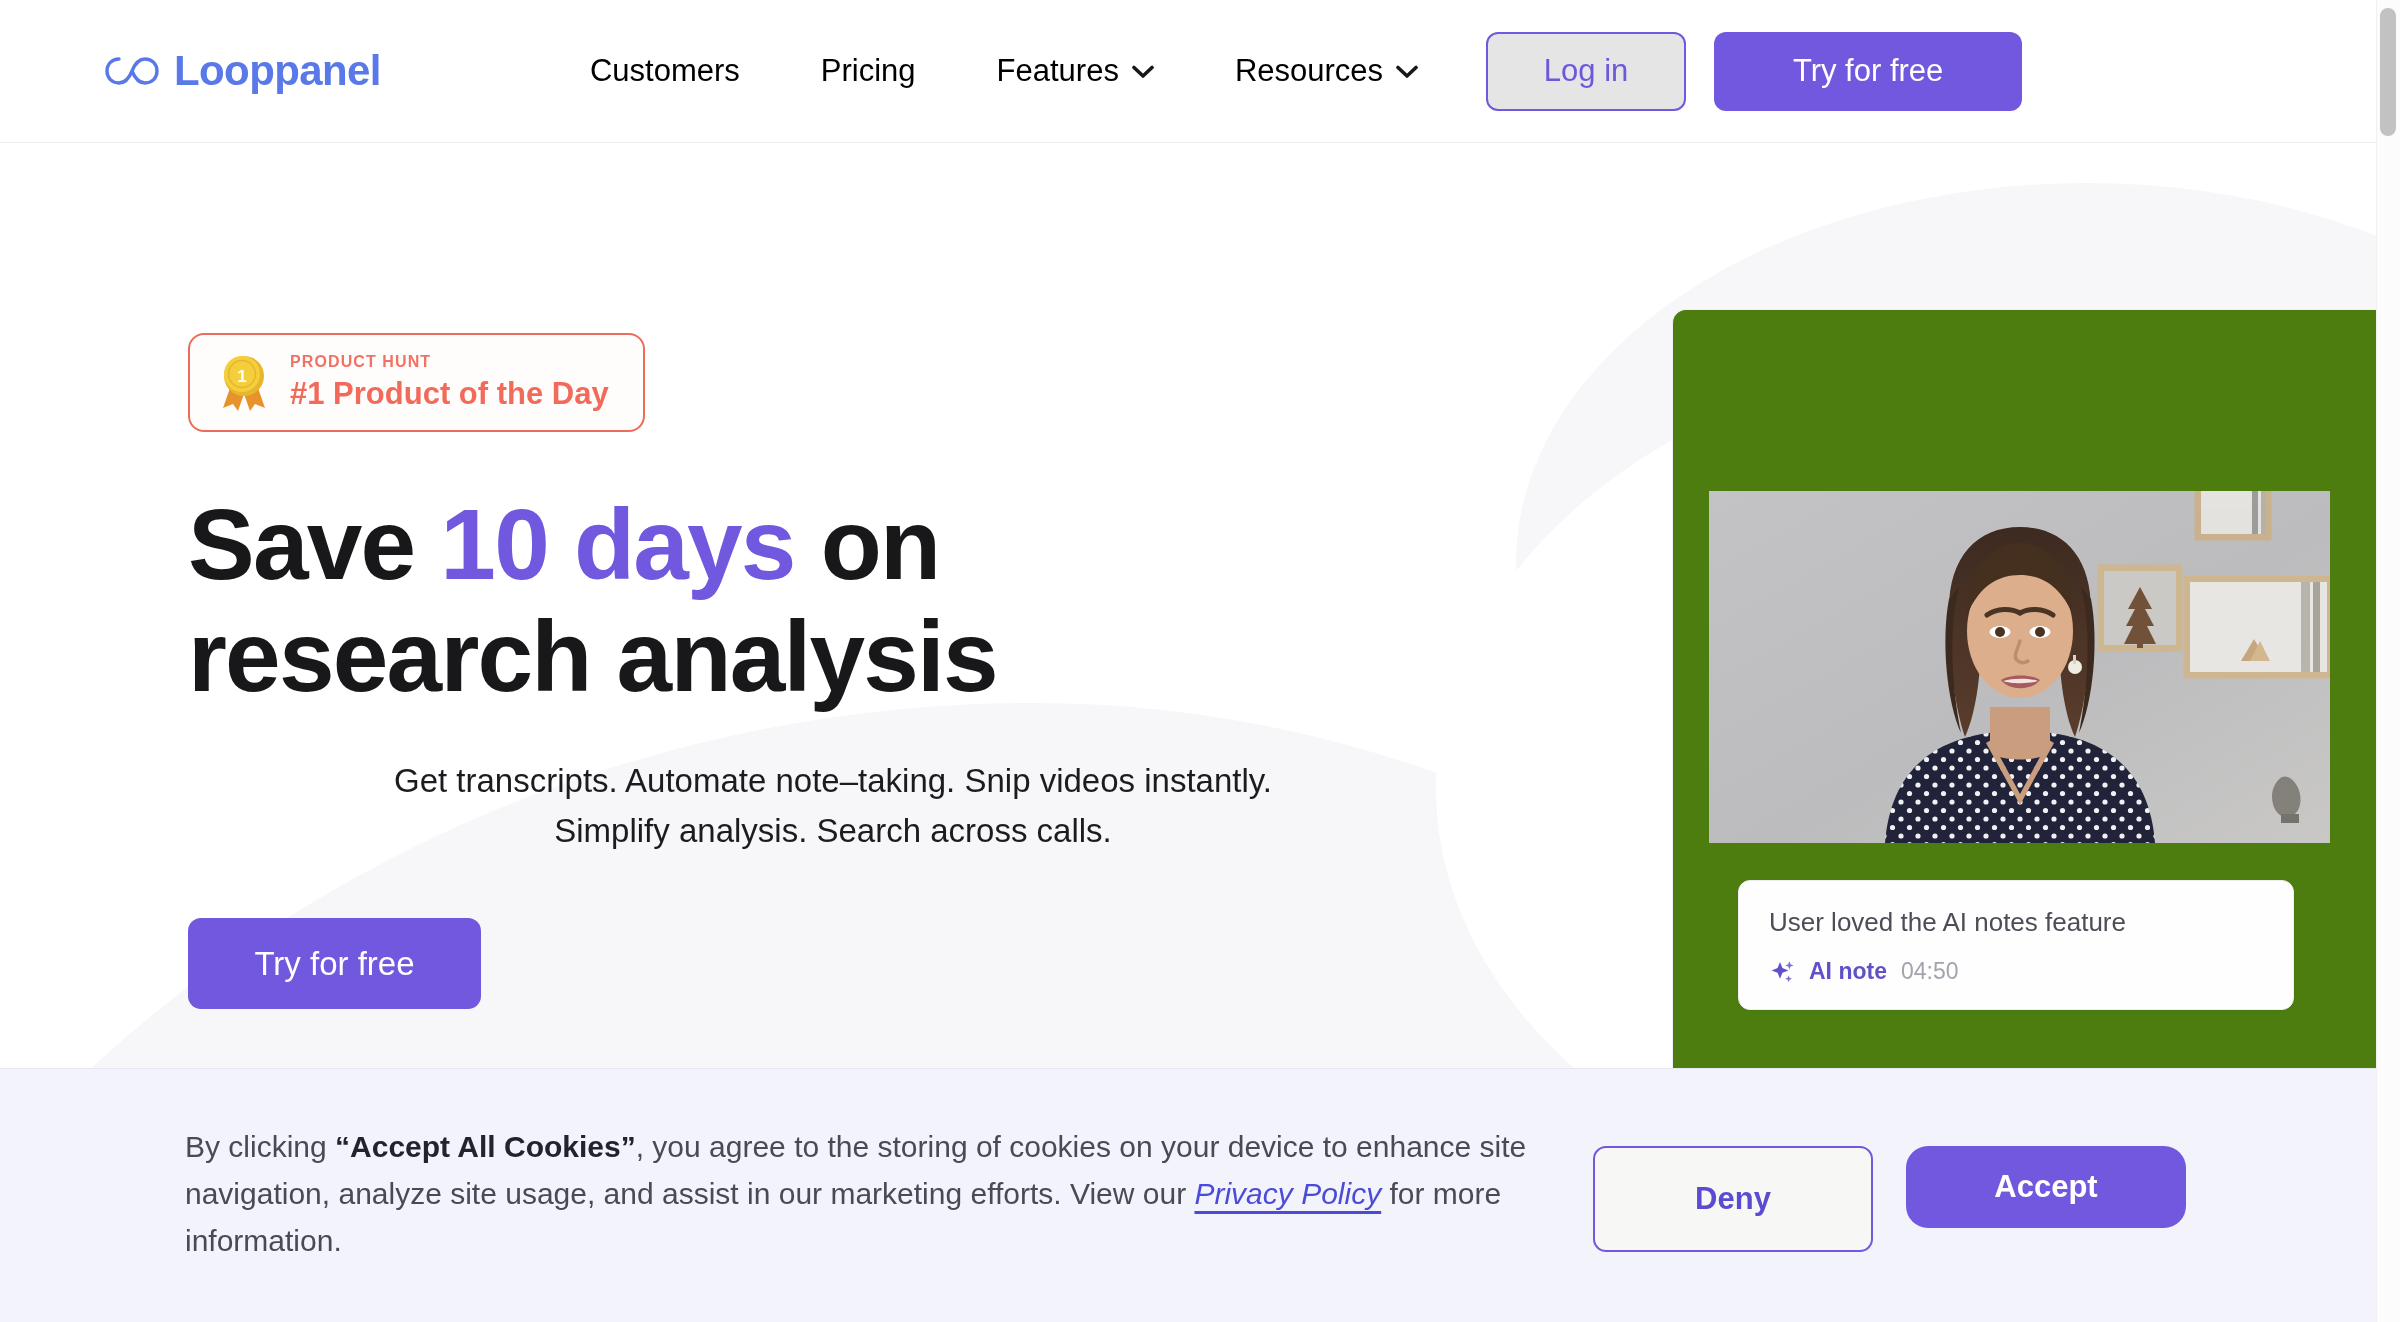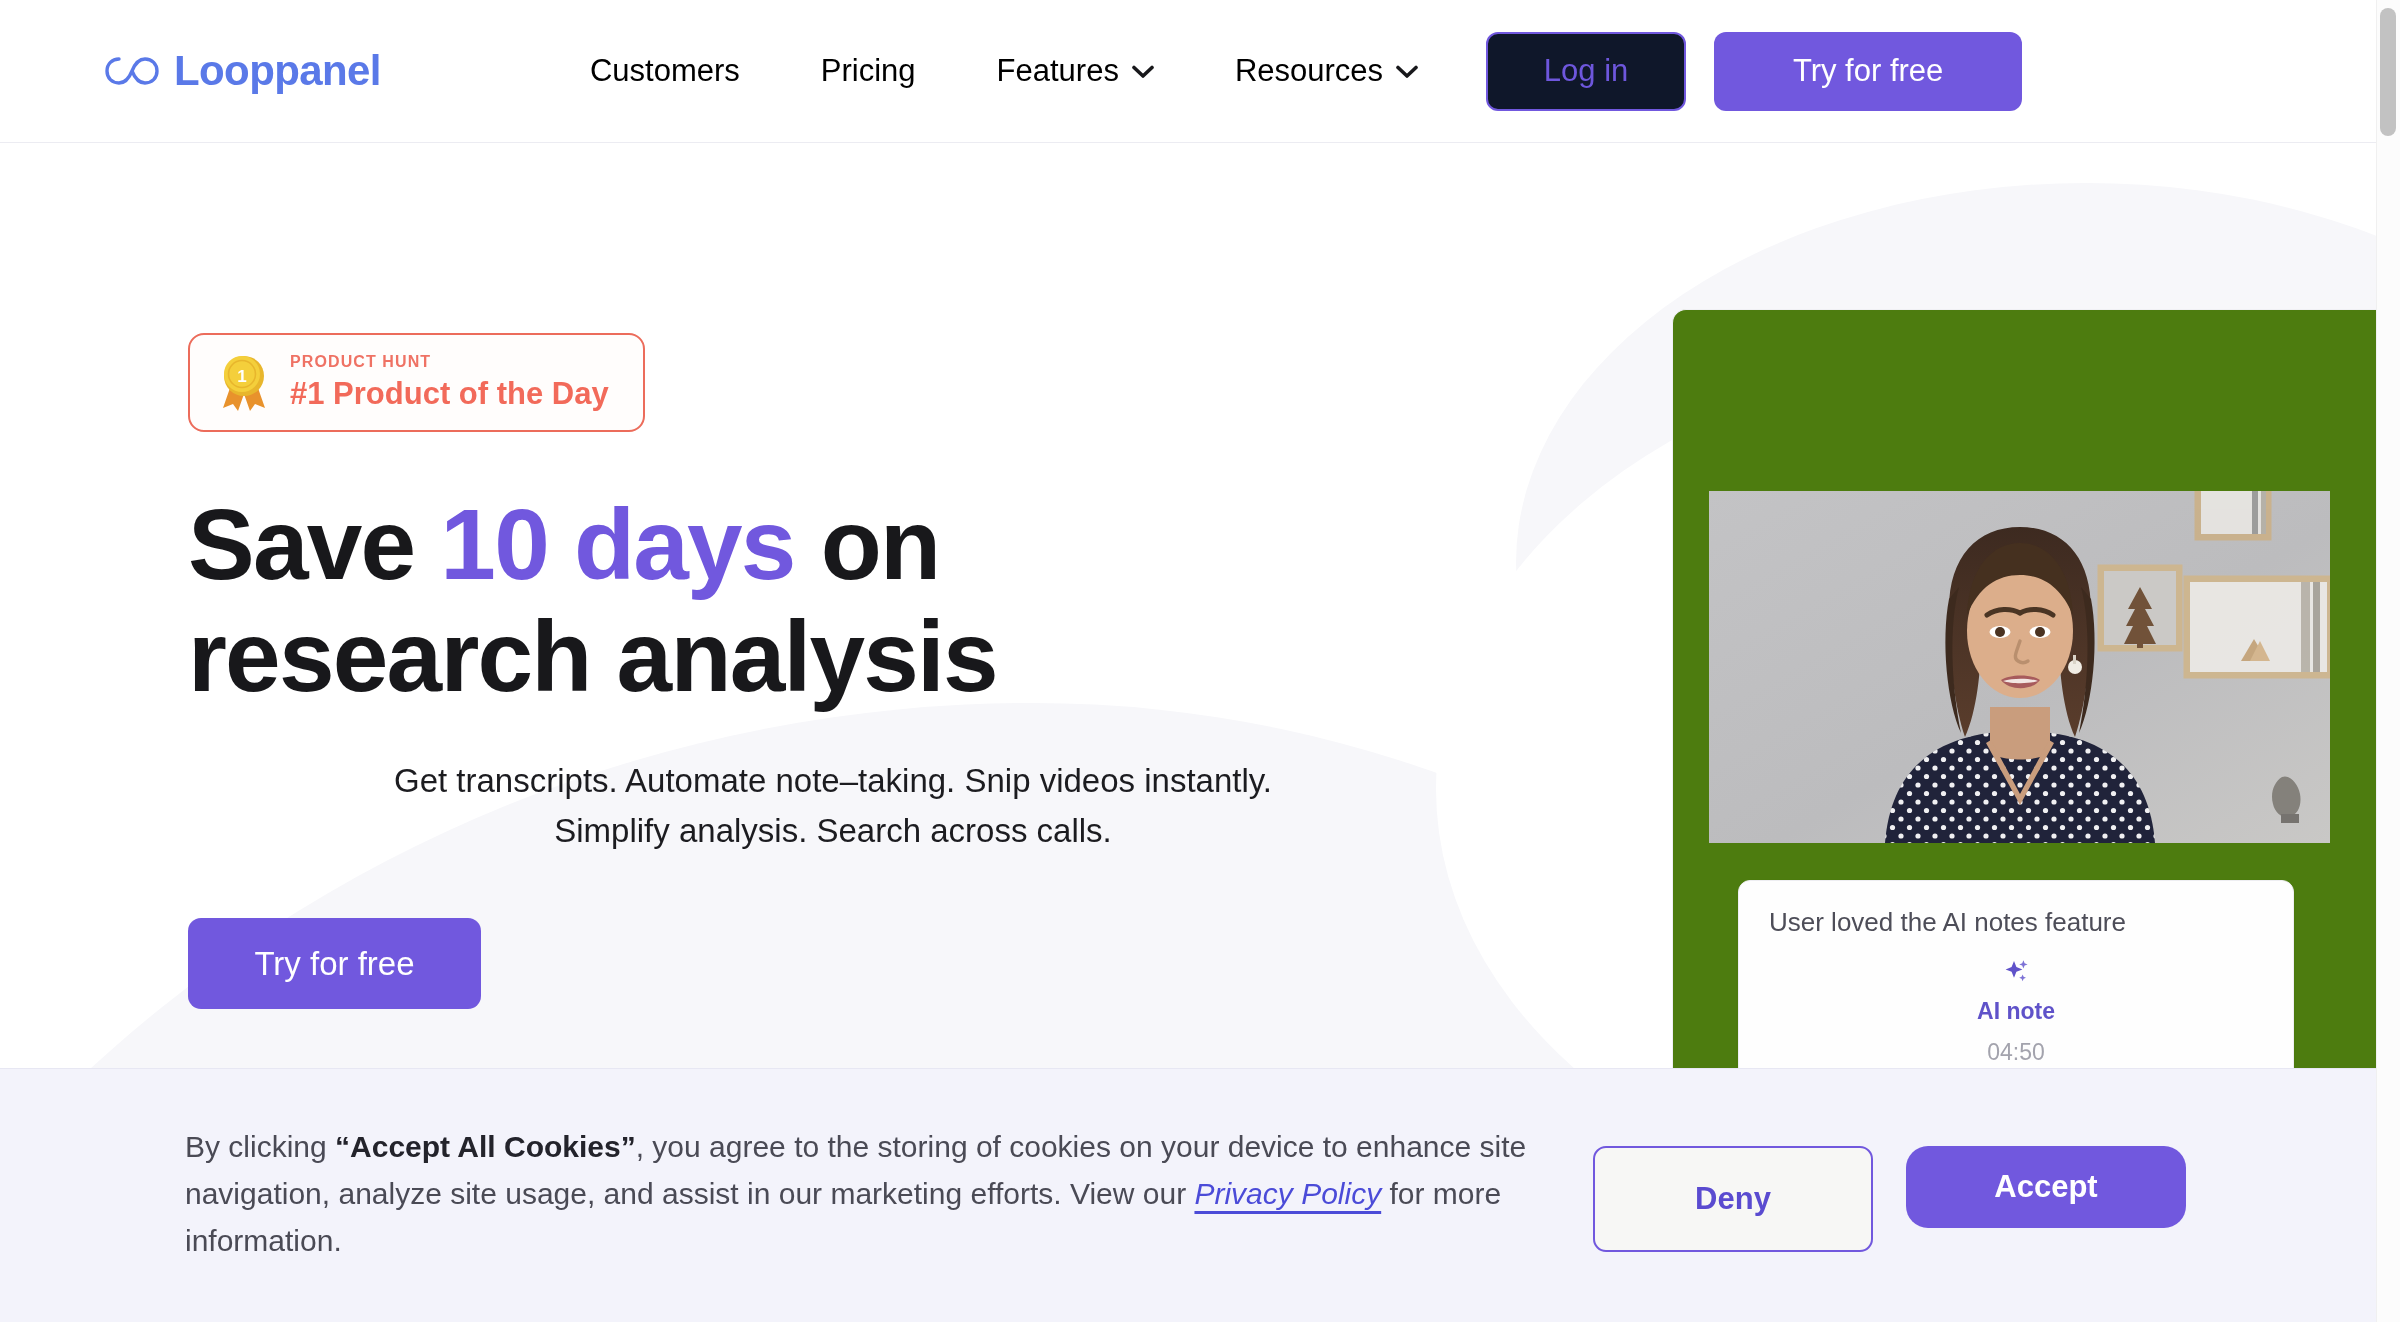--- a/index.html
+++ b/index.html
@@ -87,21 +87,21 @@
     margin-left: 68px;
   }
   .btn-login {
     display: flex;
     align-items: center;
     justify-content: center;
     width: 200px;
     height: 79px;
     border: 2px solid #7158de;
     border-radius: 12px;
-    background: #0f172a;
+    background: #e5e5e5;
     color: #6e57dd;
     font-size: 31px;
     font-family: "Liberation Sans", sans-serif;
     cursor: pointer;
     white-space: nowrap;
   }
   .btn-try-nav {
     display: flex;
     align-items: center;
     justify-content: center;
@@ -272,21 +272,20 @@
   .ai-note-text {
     font-size: 26px;
     color: #4d4d58;
     white-space: nowrap;
   }
   .ai-note-meta {
     margin-top: 20px;
     display: flex;
     align-items: center;
     gap: 14px;
-    flex-direction: column;
   }
   .sparkle { display: block; width: 26px; height: 26px; flex: none; }
   .ai-note-label {
     font-size: 23px;
     font-weight: bold;
     color: #5f52c9;
     white-space: nowrap;
   }
   .ai-note-time {
     font-size: 23px;

